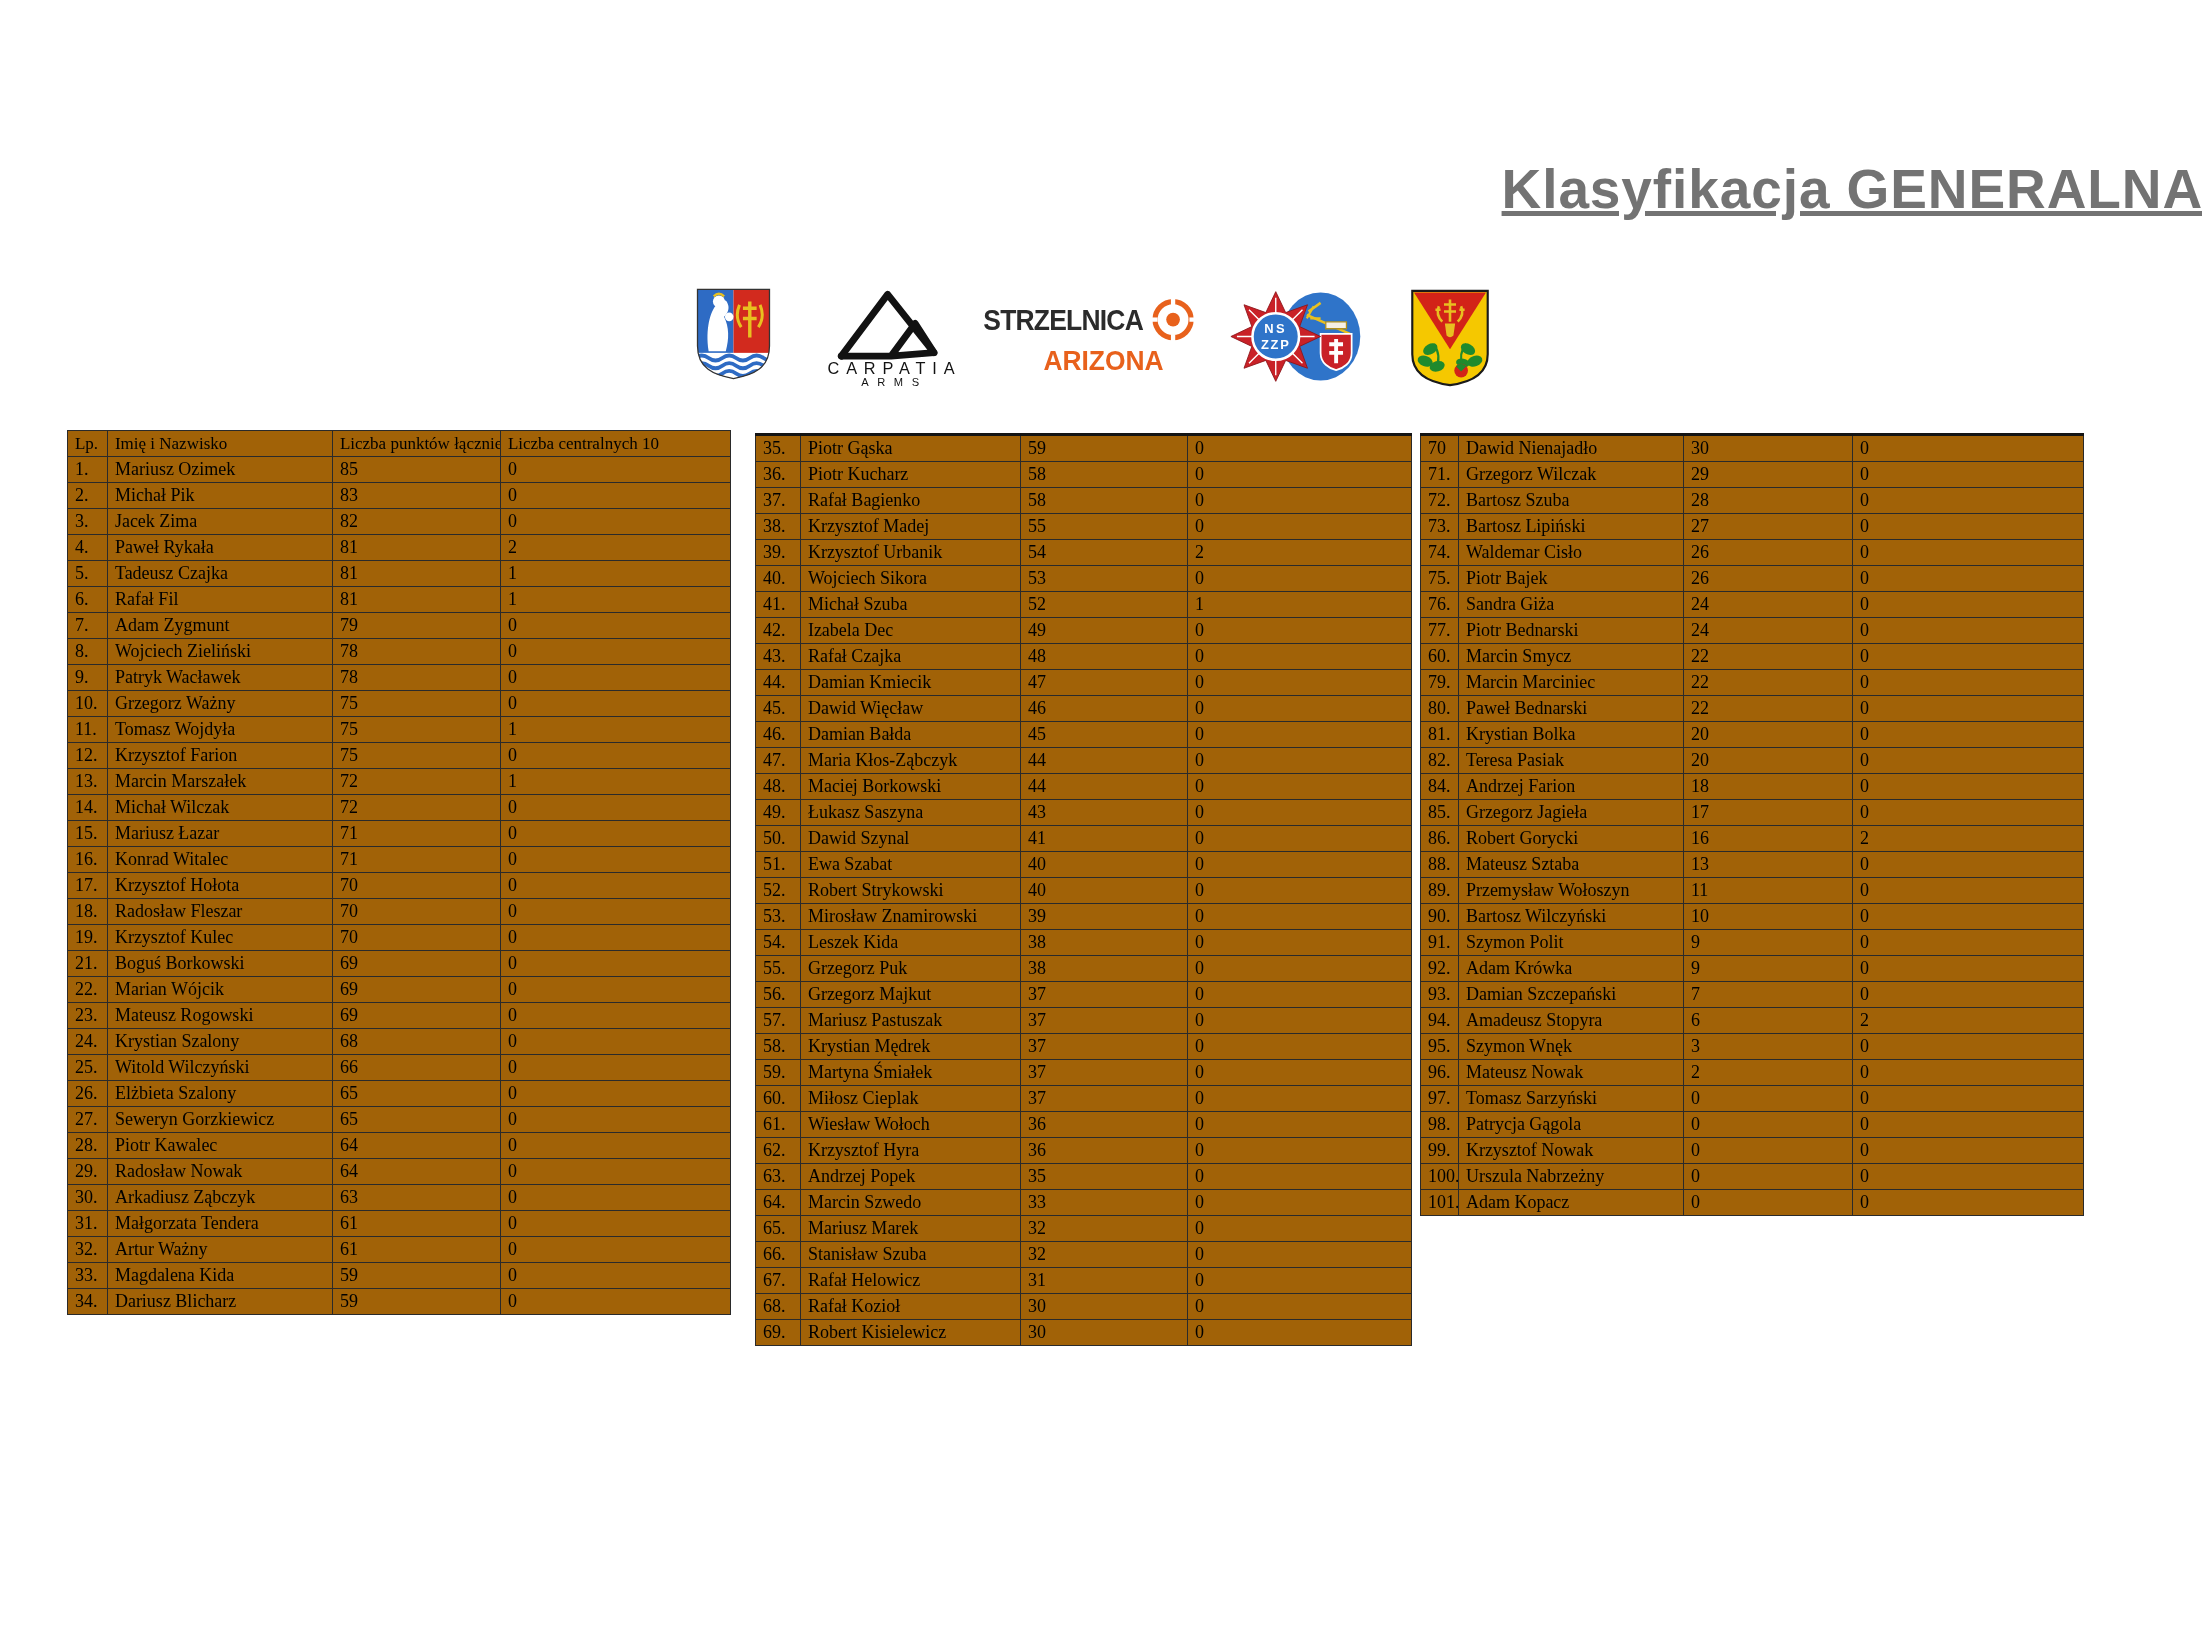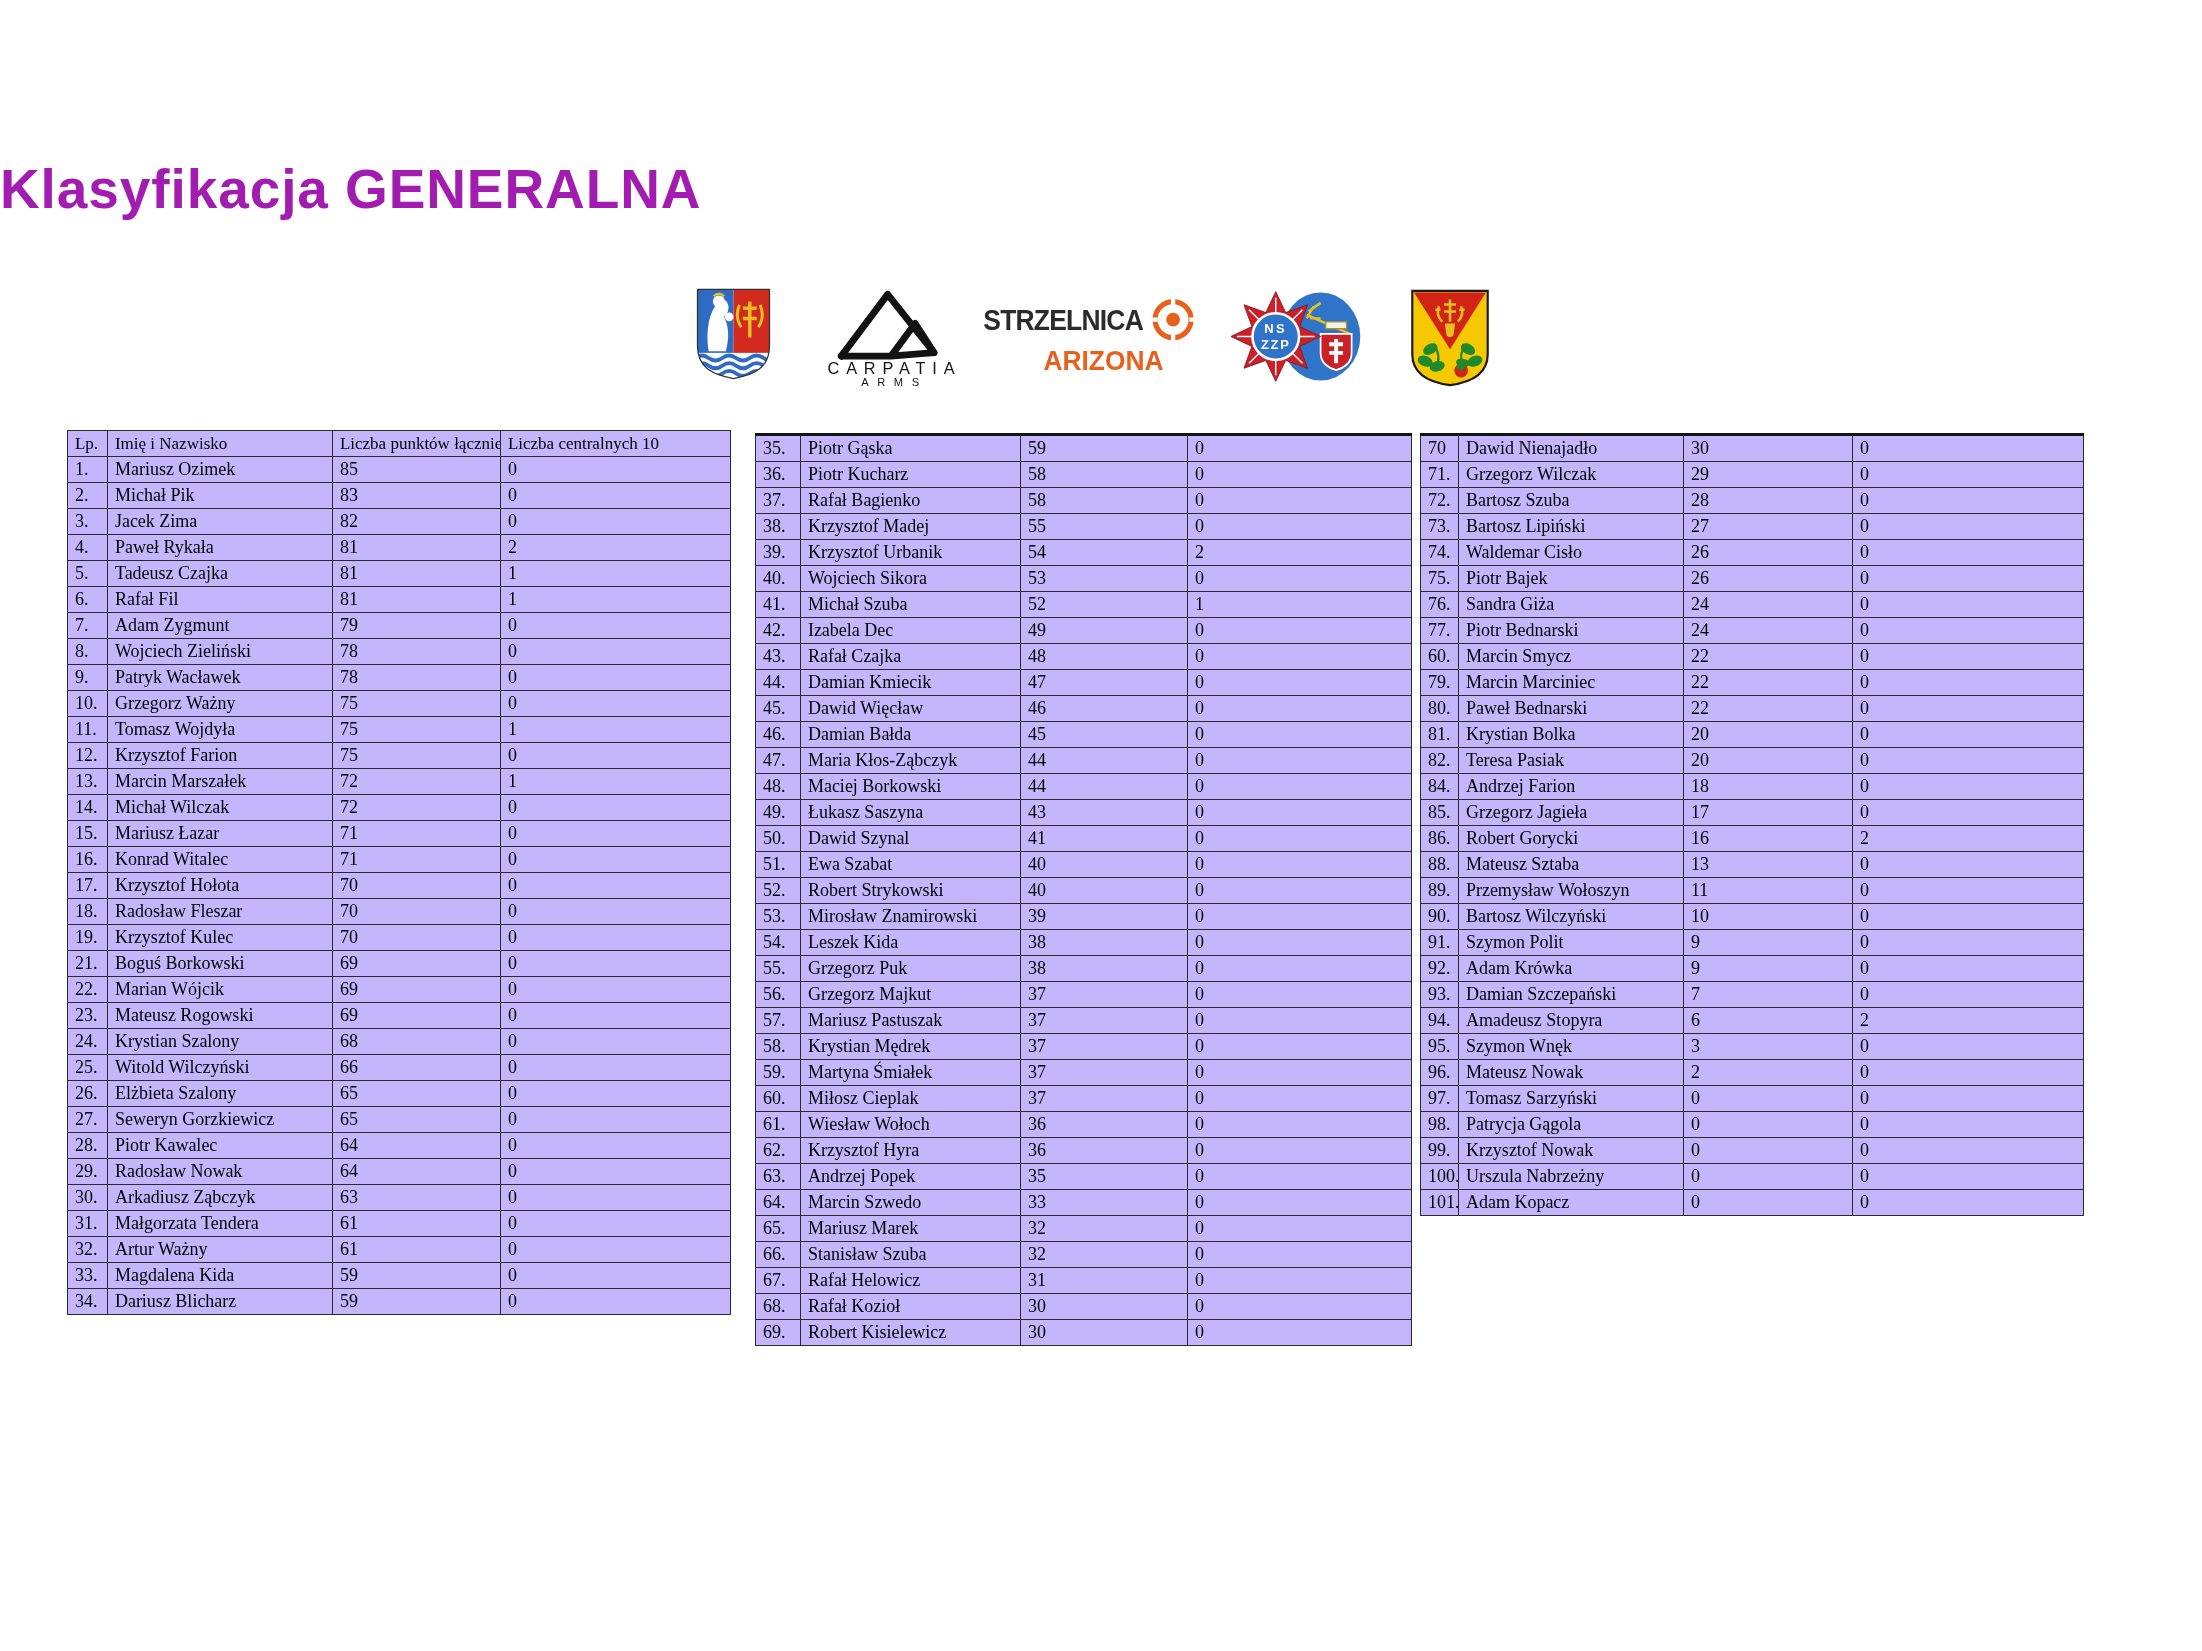--- a/index.html
+++ b/index.html
@@ -2,28 +2,28 @@
 <html style="font-size:13.8px"><head>
 <meta charset="utf-8">
 <style>
   html,body { margin:0; padding:0; background:#ffffff; }
   .page {
     position:relative; width:2203px; height:1652px; background:#ffffff;
     font-family:"Liberation Serif", serif; color:#000;
   }
   .title {
     position:absolute; top:157px; left:0; width:100%;
-    text-align:left;
+    text-align:right;
     font-family:"Liberation Sans", sans-serif;
-    font-weight:600; font-size:55px; color:#a21caf; letter-spacing:0.9px;
+    font-weight:600; font-size:55px; color:#737373; letter-spacing:0.9px;text-decoration:underline;
   }
   .logo { position:absolute; }
   .rank-table {
     position:absolute; border-collapse:collapse; table-layout:fixed;
-    background:#c4b5fd;
+    background:#a16207;
   }
   .rank-table td, .rank-table th {
     border:1.7px solid #2a2a2a;
     font-size:18px; font-weight:normal; text-align:left;
     padding:0 1.7px 0 6.9px; height:25px; line-height:1.05;
     vertical-align:middle; white-space:nowrap; overflow:hidden;
   }
   .rank-table th { font-size:17px; }
   #t2, #t3 { border-top:3.4px solid #141414; }
   #t1 { left:67px;  top:430px; width:662px; }

